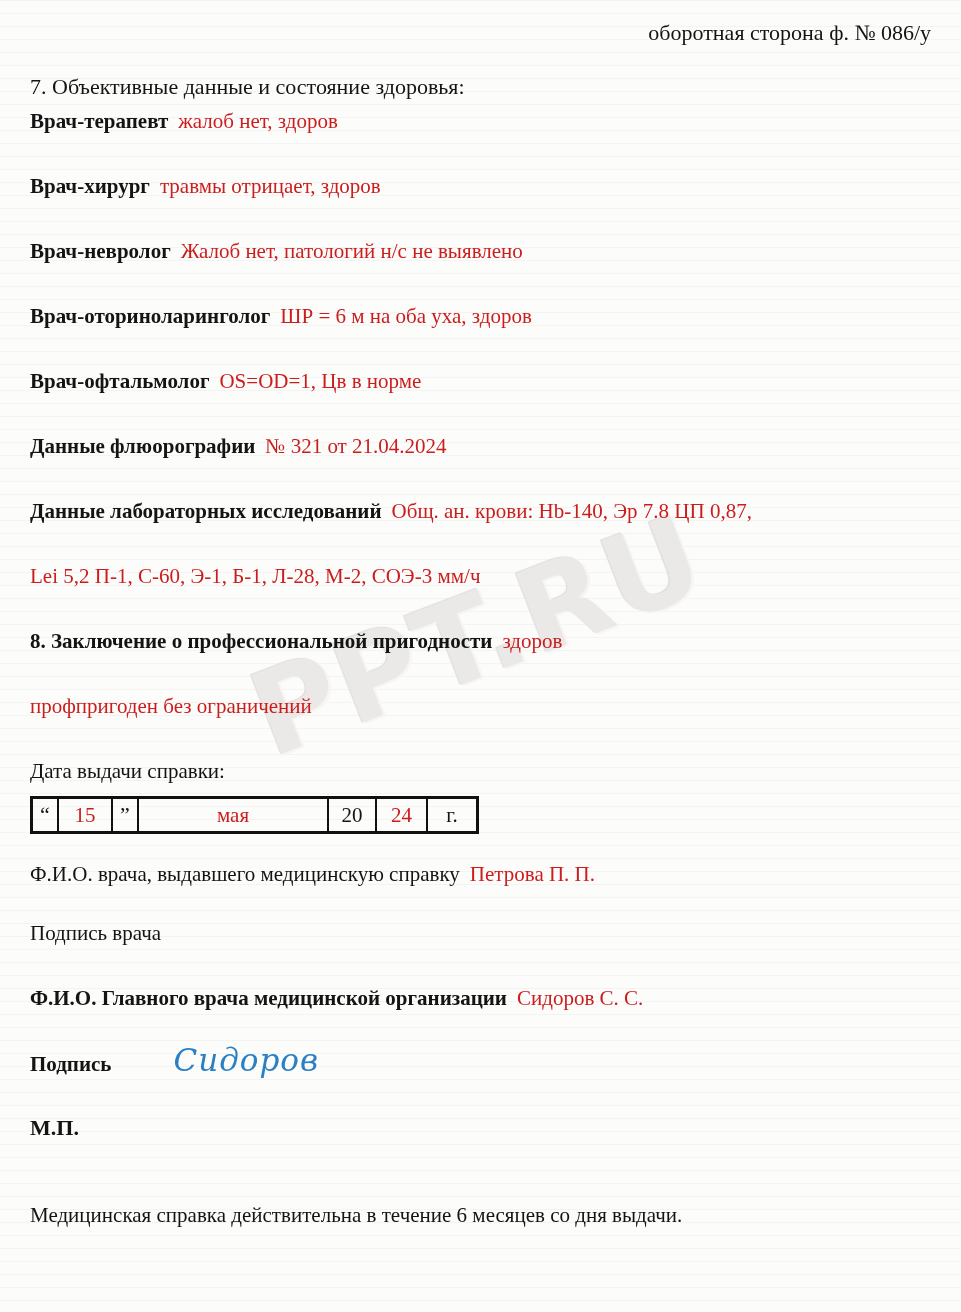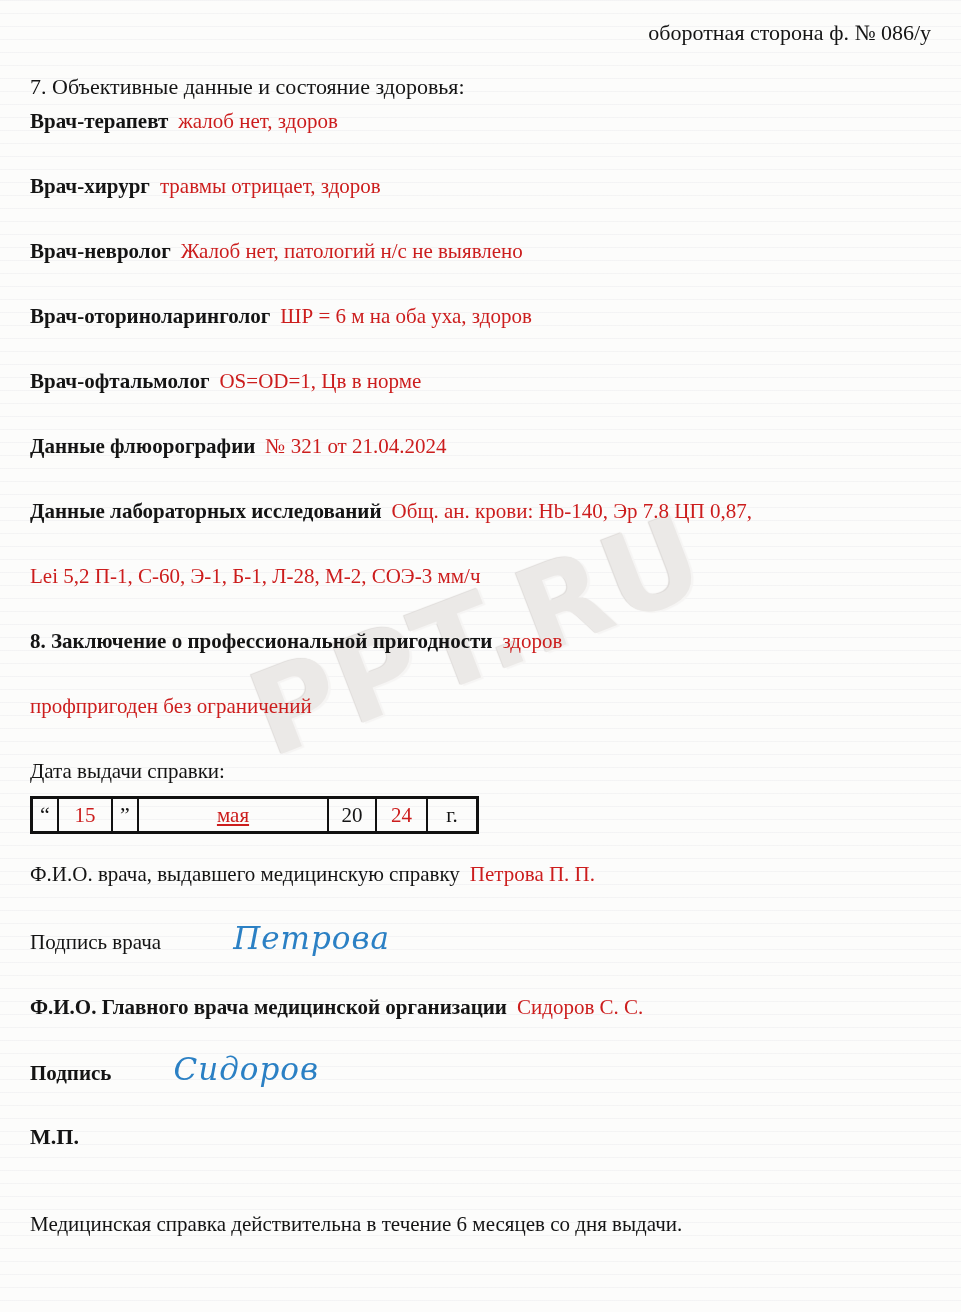--- a/index.html
+++ b/index.html
@@ -62,26 +62,26 @@
   }
   .date-table td {
     border: 2px solid #111;
     text-align: center;
     vertical-align: middle;
     height: 30px;
     padding: 1px 3px;
   }
   .cell-q       { width: 18px; font-size: 22px; }
   .cell-day     { width: 46px; }
-  .cell-month   { width: 182px; text-decoration: underline; }
+  .cell-month   { width: 182px; }
   .cell-century { width: 40px; }
   .cell-year    { width: 43px; }
   .cell-suffix  { width: 42px; }
   .sig-row { display: flex; align-items: baseline; }
-  .sig-row.doctor { margin-top: 34px; gap: 16px; }
+  .sig-row.doctor { margin-top: 34px; }
   .sig-row.chief  { margin-top: 32px; }
   .signature {
     font-family: "DejaVu Serif", serif;
     font-style: italic;
     color: #2b80c4;
     font-size: 31px;
     line-height: 34px;
     letter-spacing: 1px;
   }
   .signature.doctor { margin-left: 56px; }
@@ -154,21 +154,20 @@
       </tr>
     </tbody>
       </table>
 
     <div class="row row-sm">
       <span>Ф.И.О. врача, выдавшего медицинскую справку</span><span class="red val">Петрова П. П.</span>
     </div>
 
     <div class="sig-row doctor">
       <span class="row" style="margin-top:0">Подпись врача</span>
-      <span class="signature doctor">Петрова</span>
     </div>
 
     <div class="row">
       <span class="bold">Ф.И.О. Главного врача медицинской организации</span><span class="red val">Сидоров С. С.</span>
     </div>
 
     <div class="sig-row chief">
       <span class="row bold" style="margin-top:0">Подпись</span>
       <span class="signature chief">Сидоров</span>
     </div>

